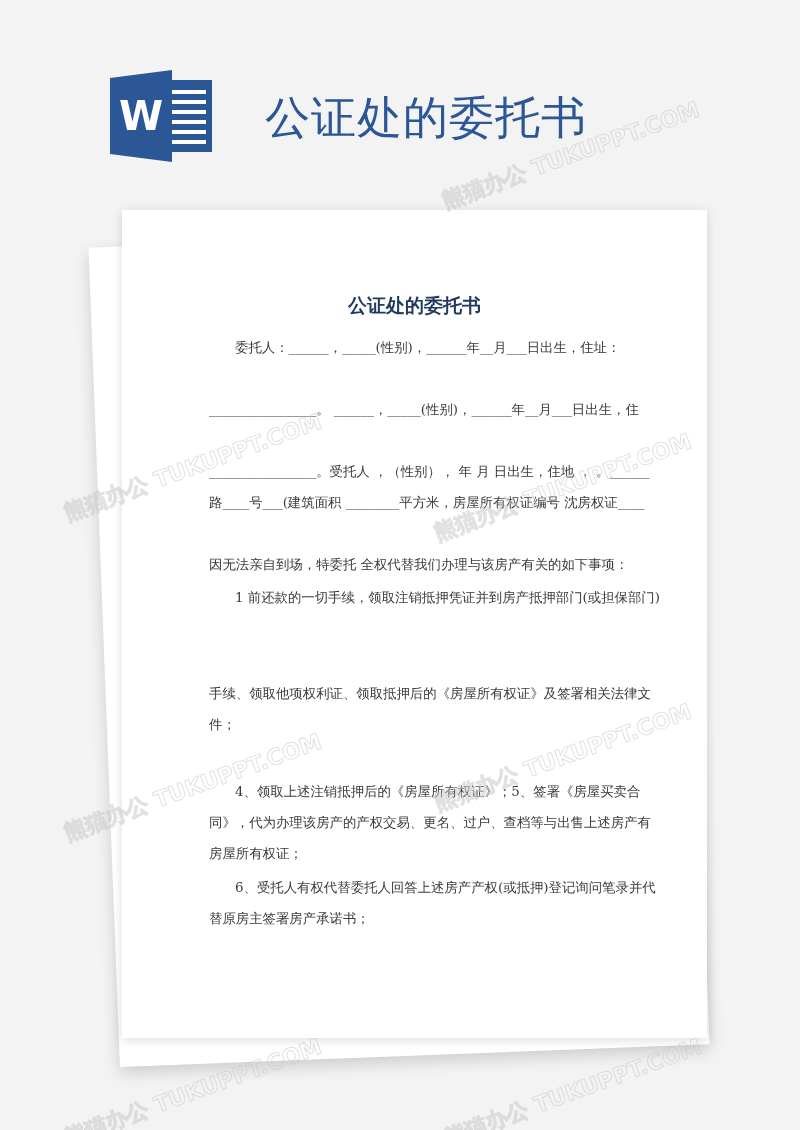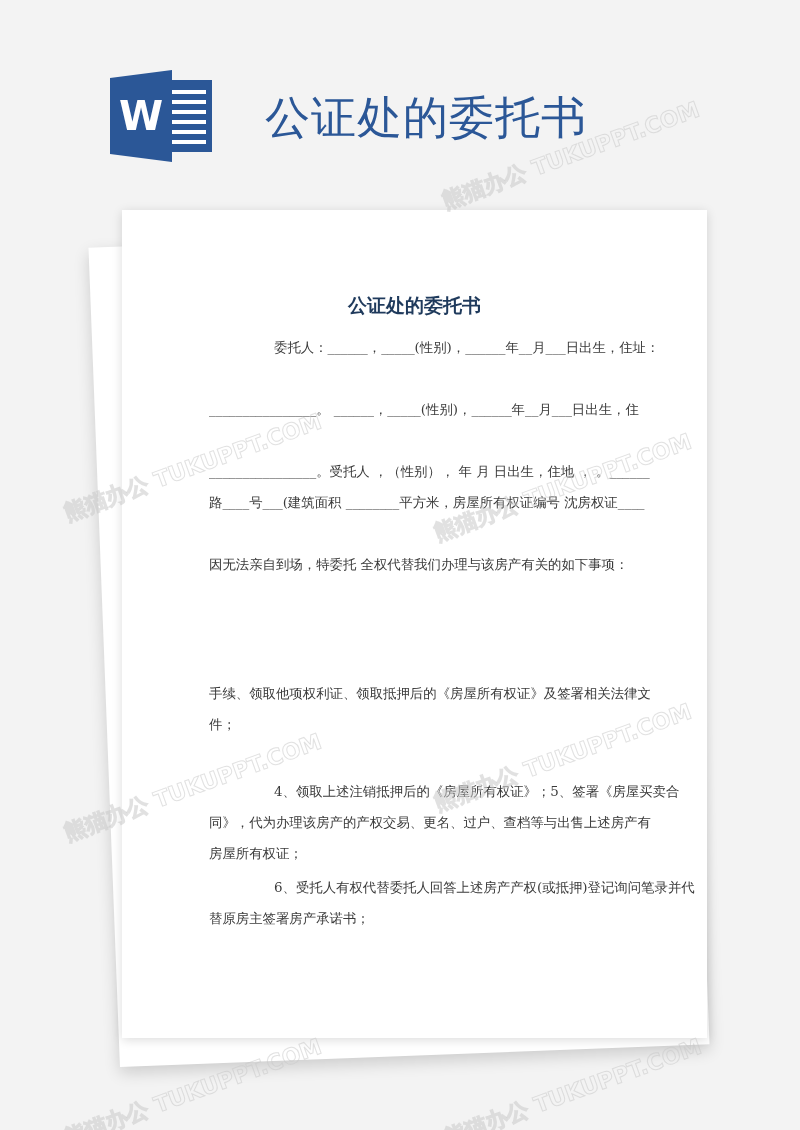--- a/index.html
+++ b/index.html
@@ -30,21 +30,21 @@
     .doc-title {
       position: absolute; left: 0; top: 83px; width: 100%;
       text-align: center;
       font-family: "DejaVu Sans", "Liberation Sans", sans-serif;
       font-weight: bold; font-size: 19px; color: #1f3a5c;
     }
     .line {
       position: absolute; left: 87px; width: 440px;
       font-size: 13.4px; color: #3a3a3a; white-space: nowrap; line-height: 20px;
     }
-    .line.indent { left: 113px; margin-left: 39px; }
+    .line.indent { left: 113px; }
     .watermark {
       position: absolute;
       font-family: "DejaVu Sans", "Liberation Sans", sans-serif;
       font-size: 22px; font-weight: bold;
       color: rgba(255,255,255,0);
       -webkit-text-stroke: 1px rgba(200,200,200,0.55);
       transform: rotate(-20deg);
       transform-origin: left top;
       white-space: nowrap; pointer-events: none;
     }
@@ -71,20 +71,21 @@
 
 <div class="main-page">
   <div class="doc-title">公证处的委托书</div>
 
   <div class="line indent" style="top:128px">委托人：______，_____(性别)，______年__月___日出生，住址：</div>
   <div class="line" style="top:190px">________________。 ______，_____(性别)，______年__月___日出生，住</div>
   <div class="line" style="top:283px">路____号___(建筑面积 ________平方米，房屋所有权证编号 沈房权证____</div>
   <div class="line" style="top:252px">________________。受托人 ，（性别），  年  月  日出生，住地 ，  。______</div>
   <div class="line" style="top:345px">因无法亲自到场，特委托 全权代替我们办理与该房产有关的如下事项：</div>
 
+  <div class="line indent" style="top:378px">1 前还款的一切手续，领取注销抵押凭证并到房产抵押部门(或担保部门)</div>
 
   <div class="line" style="top:474px">手续、领取他项权利证、领取抵押后的《房屋所有权证》及签署相关法律文</div>
   <div class="line" style="top:505px">件；</div>
 
 
   <div class="line indent" style="top:572px">4、领取上述注销抵押后的《房屋所有权证》；5、签署《房屋买卖合</div>
   <div class="line" style="top:603px">同》，代为办理该房产的产权交易、更名、过户、查档等与出售上述房产有</div>
   <div class="line" style="top:634px">房屋所有权证；</div>
 
   <div class="line indent" style="top:668px">6、受托人有权代替委托人回答上述房产产权(或抵押)登记询问笔录并代</div>

